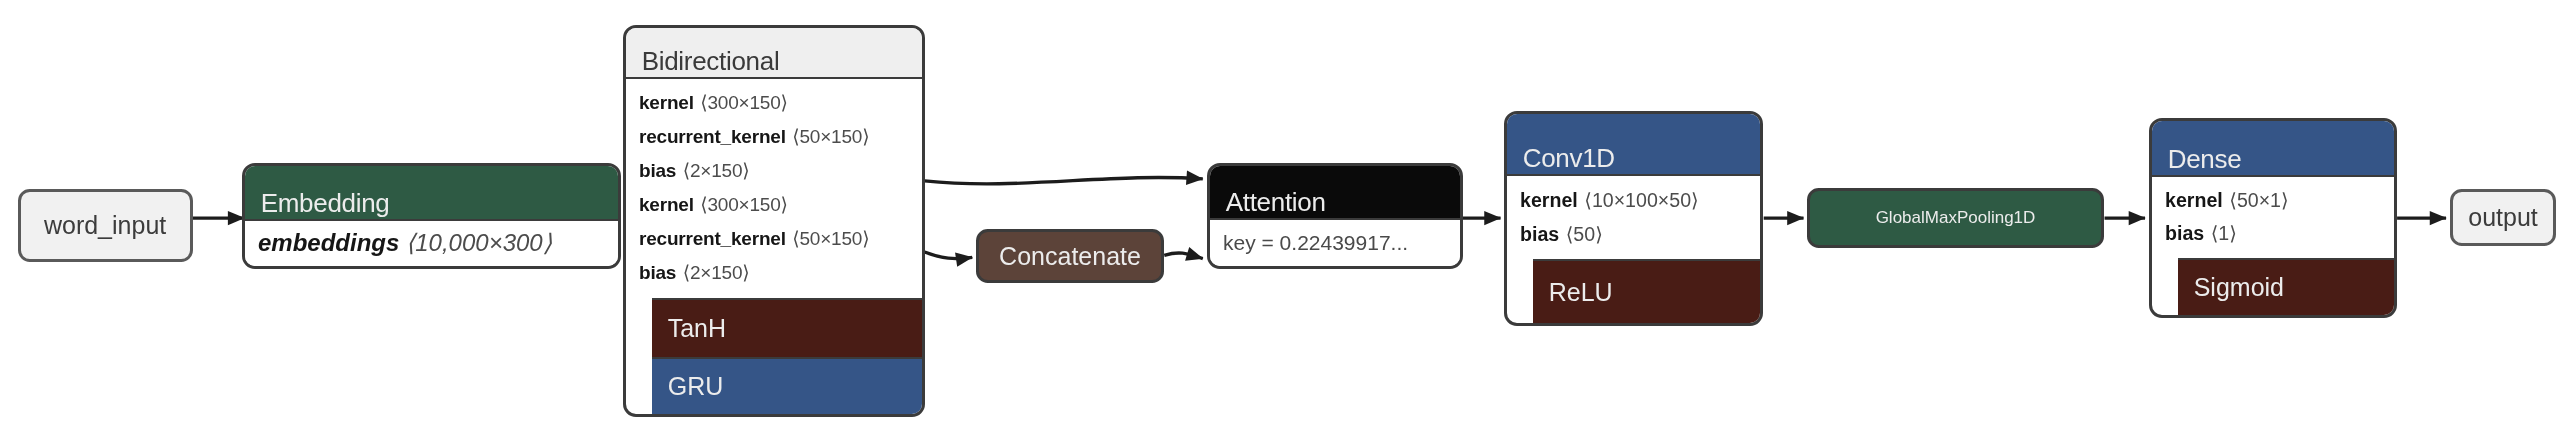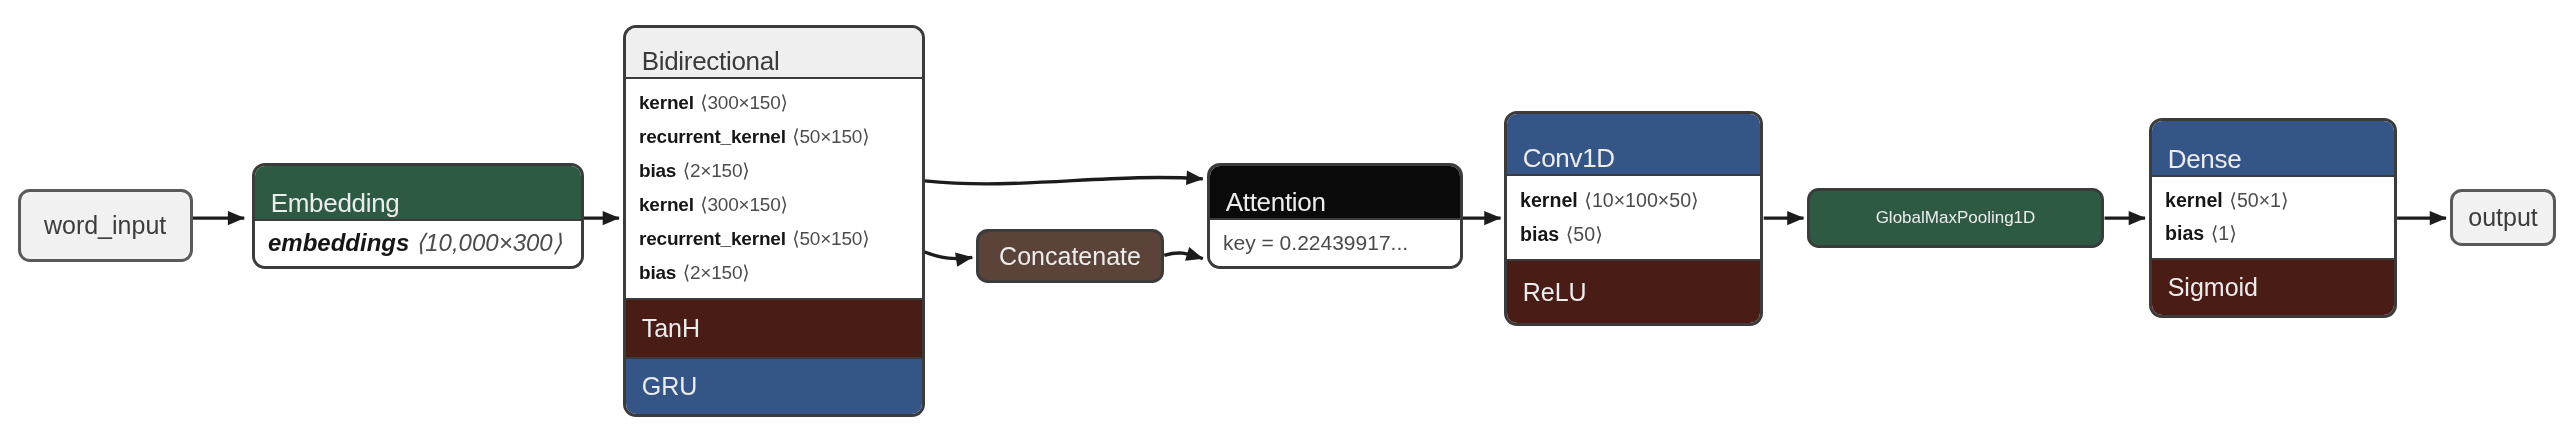--- a/index.html
+++ b/index.html
@@ -65,20 +65,21 @@
   .pdims { color: var(--row_dims, #4c4c4c); margin-left: 6.5px; }
   .keyrow { font-size: 21px; color: var(--key_text, #4a4a4a); white-space: nowrap; }
   .band {
     flex: 0 0 auto;
     display: flex;
     align-items: center;
     padding: 0 15.7px;
     font-size: 25px;
     color: var(--light_text, #ececec);
     white-space: nowrap;
+    margin-left: 26px;
   }
   .band.mid  { background: var(--blue, #355587); border-top: 2.6px solid var(--border, #3b3b3b); }
   .band.foot { background: var(--dark_red, #491c15); border-top: 2.6px solid var(--border, #3b3b3b); }
 
   
   .pill {
     position: absolute;
     display: flex;
     align-items: center;
     justify-content: center;
@@ -124,21 +125,21 @@
     <path class="edge" d="M2240,334 L2298,334" marker-end="url(#arrow)"></path>
     <path class="edge" d="M2701,334 L2762,334" marker-end="url(#arrow)"></path>
     <path class="edge" d="M3223,334 L3285,334" marker-end="url(#arrow)"></path>
     <path class="edge" d="M3671,334 L3746,334" marker-end="url(#arrow)"></path>
   </svg>
 
   <div class="pill io" style="left:17.6px; top:189px; width:175px; height:73px;">
     <span>word_input</span>
   </div>
 
-  <div class="card" style="left:252px; top:163px; width:332px; height:106px;">
+  <div class="card" style="left:242px; top:163px; width:379px; height:106px;">
     <div class="hd green" style="height:55px;">
       <span>Embedding</span>
     </div>
     <div class="bd">
       <div class="row" style="font-size:24px;font-style:italic;">
         <span class="pname">embeddings</span><span class="pdims">⟨10,000×300⟩</span>
       </div>
     </div>
   </div>
 

